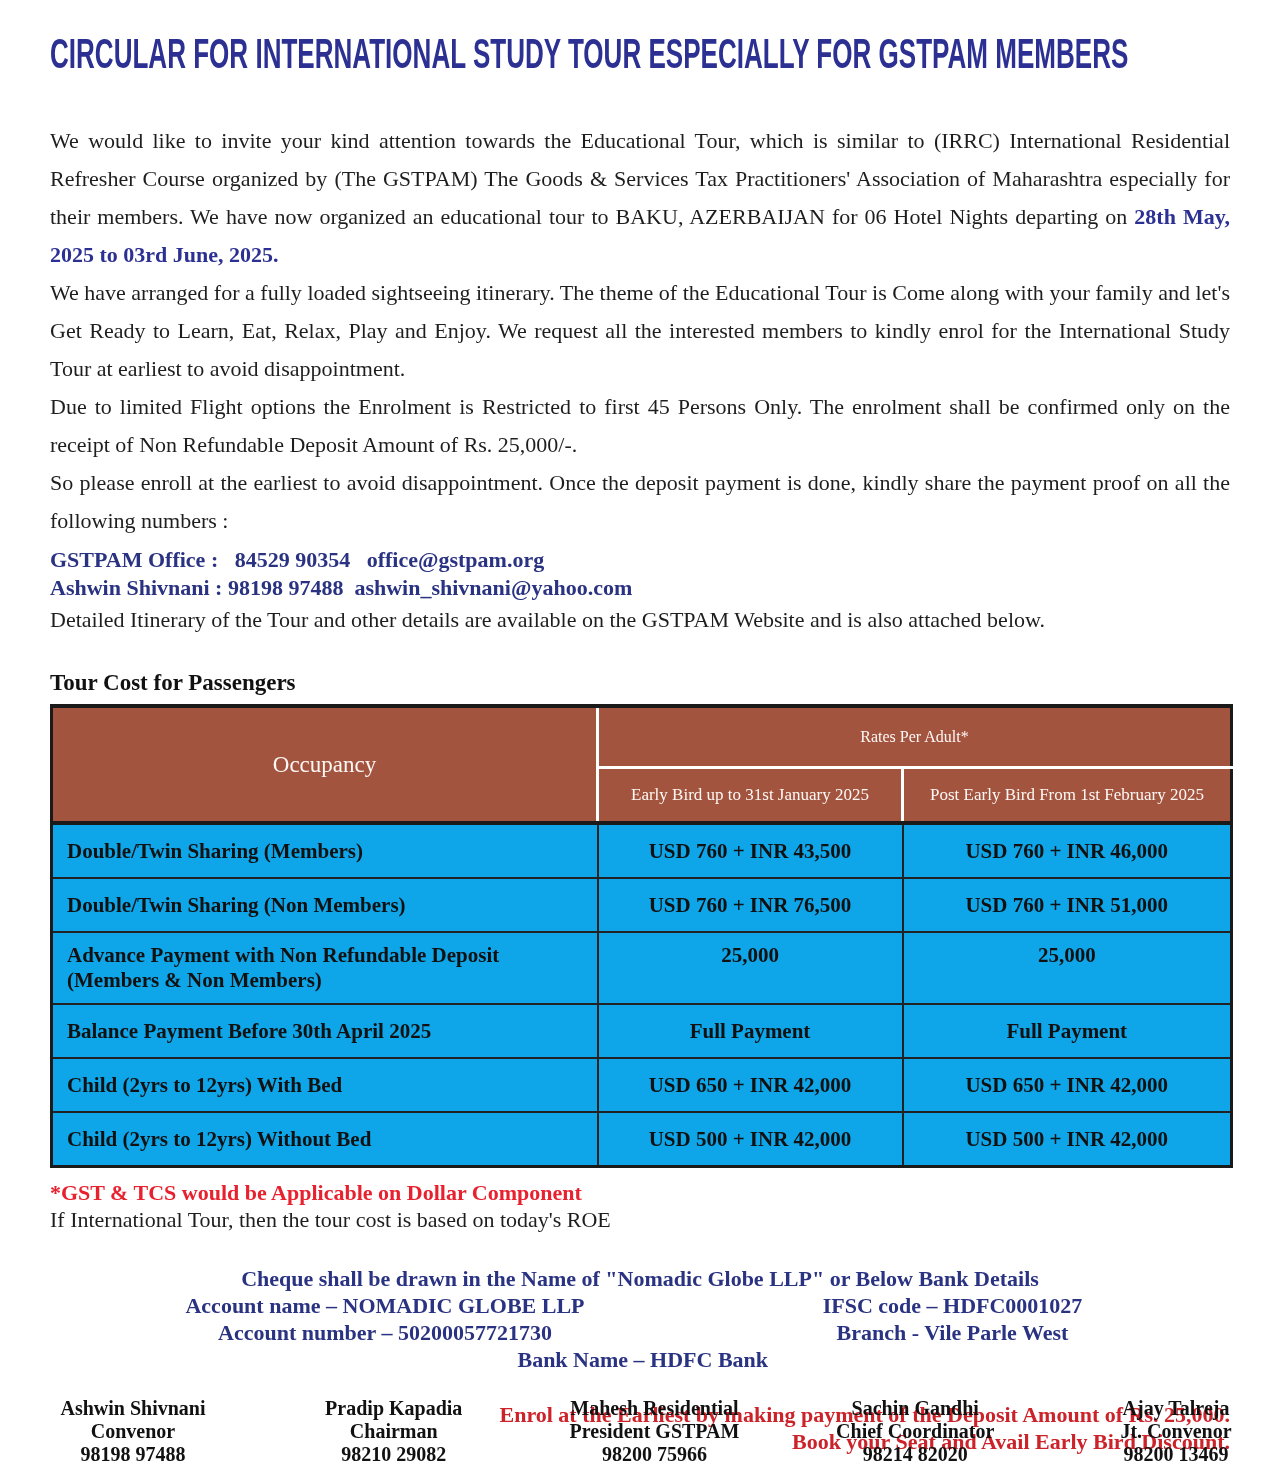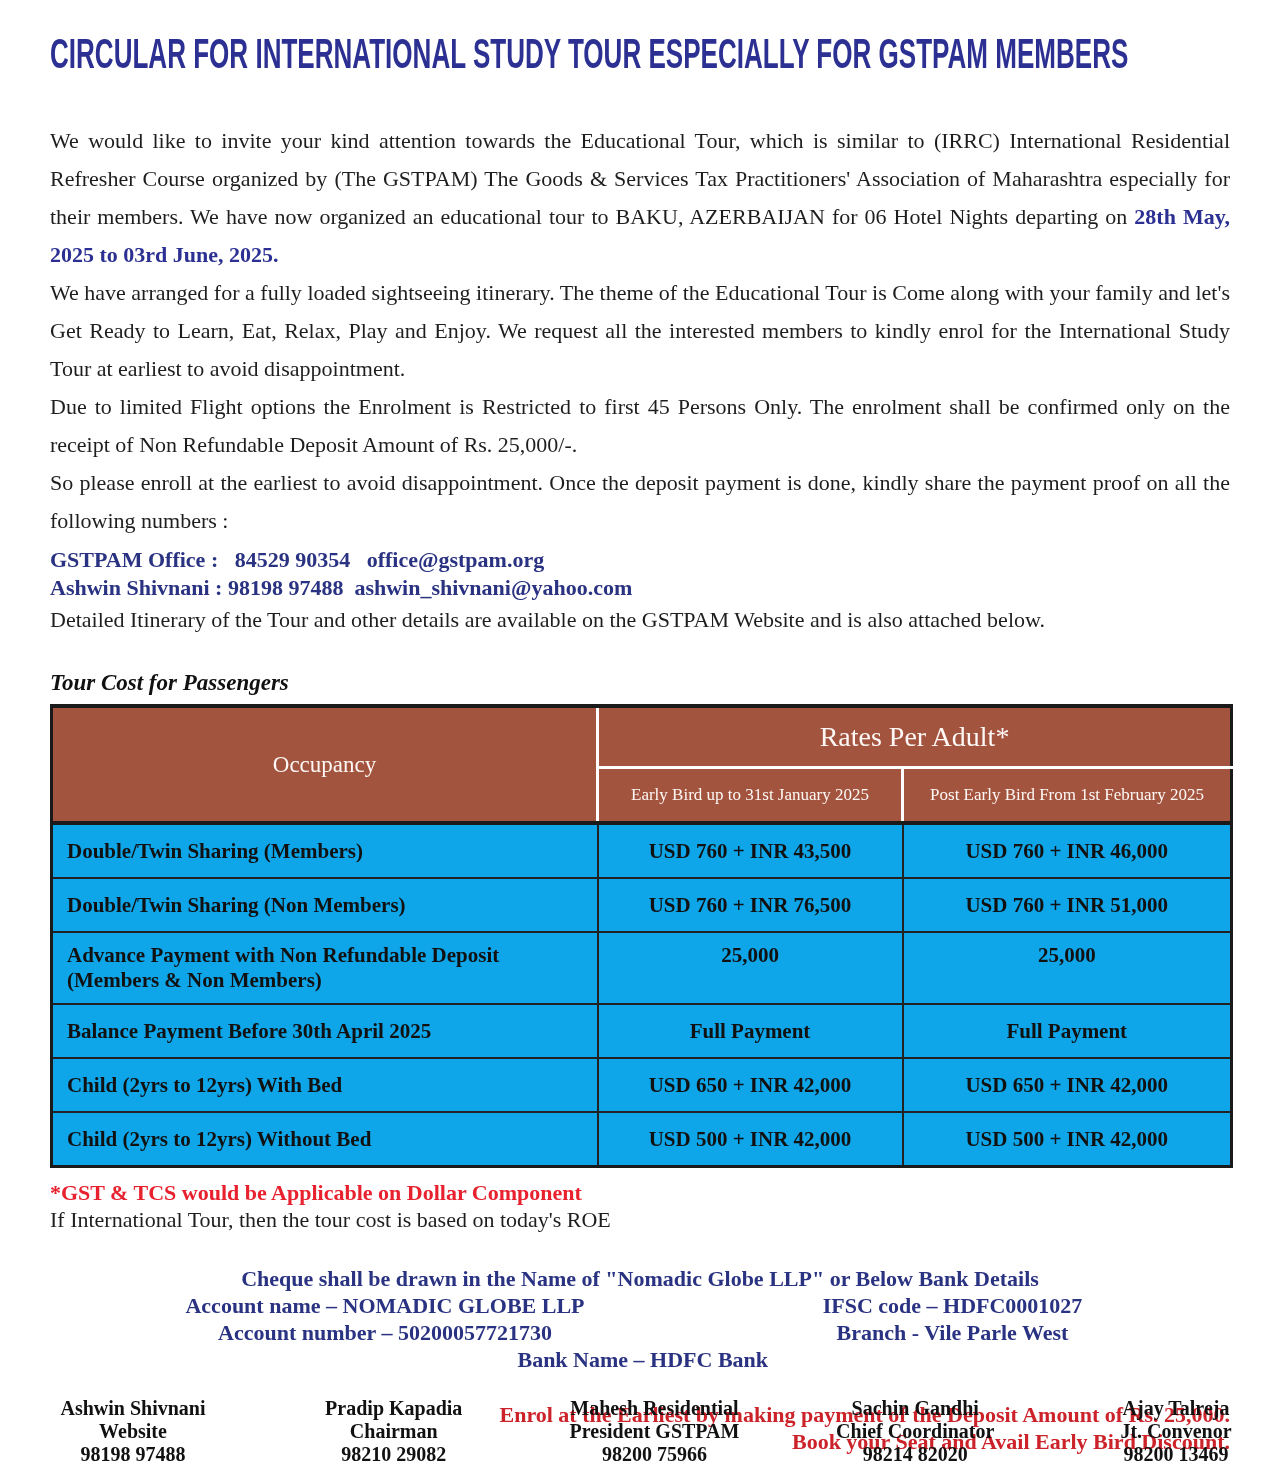--- a/index.html
+++ b/index.html
@@ -35,40 +35,40 @@
 
   
   .contacts{margin-top:6px;}
   .contact-line{
     font-size:22px;line-height:28px;font-weight:bold;color:#2a3282;
     white-space:pre-wrap;
   }
   .itinerary-note{font-size:22px;line-height:28px;margin-top:4px;}
 
   
-  .table-heading{font-size:23px;font-weight:bold;margin:36px 0 8px 0;color:#111;font-style:italic;}
+  .table-heading{font-size:23px;font-weight:bold;margin:36px 0 8px 0;color:#111;}
   table.cost{
     border-collapse:collapse;
     width:1180px;
     table-layout:fixed;
   }
   table.cost col.c1{width:546px;}
   table.cost col.c2{width:305px;}
   table.cost col.c3{width:329px;}
   table.cost th{
     background:#a3543f;color:#fdf8f5;font-weight:normal;
     font-family:"Liberation Serif", serif;
   }
   th.h-occupancy{
     font-size:23px;font-weight:bold;
     border-top:4px solid #1a1a1a;border-left:3px solid #1a1a1a;
     border-right:3px solid #ffffff;border-bottom:4px solid #1a1a1a;
   }
   th.h-rates{
-    font-size:28px;font-weight:bold;height:56px;
+    font-size:16px;font-weight:bold;height:56px;
     border-top:4px solid #1a1a1a;border-right:3px solid #1a1a1a;
     border-bottom:3px solid #ffffff;border-left:3px solid #ffffff;text-align:center;
   }
   th.h-early, th.h-post{
     font-size:17px;font-weight:bold;height:50px;
     border-top:3px solid #ffffff;border-bottom:4px solid #1a1a1a;
     border-left:3px solid #ffffff;border-right:3px solid #ffffff;
   }
   th.h-post{border-right:3px solid #1a1a1a;}
   td{
@@ -205,21 +205,21 @@
   <div class="enrol">
     <div>Enrol at the Earliest by making payment of the Deposit Amount of Rs. 25,000.</div>
     <div>Book your Seat and Avail Early Bird Discount.</div>
   </div>
 
 </div>
 
 <div class="footer">
   <div class="person">
     <div>Ashwin Shivnani</div>
-    <div>Website</div>
+    <div>Convenor</div>
     <div>98198 97488</div>
   </div>
   <div class="person">
     <div>Pradip Kapadia</div>
     <div>Chairman</div>
     <div>98210 29082</div>
   </div>
   <div class="person">
     <div>Mahesh Residential</div>
     <div>President GSTPAM</div>

